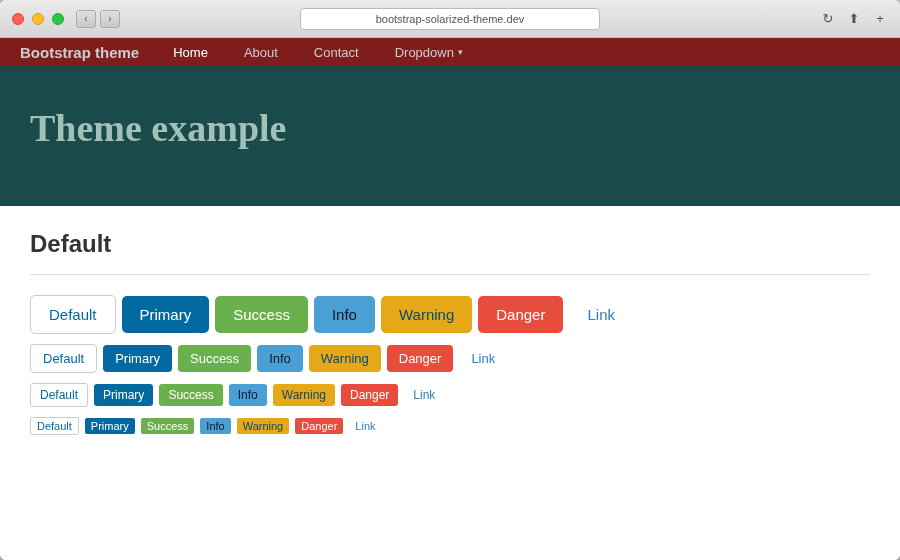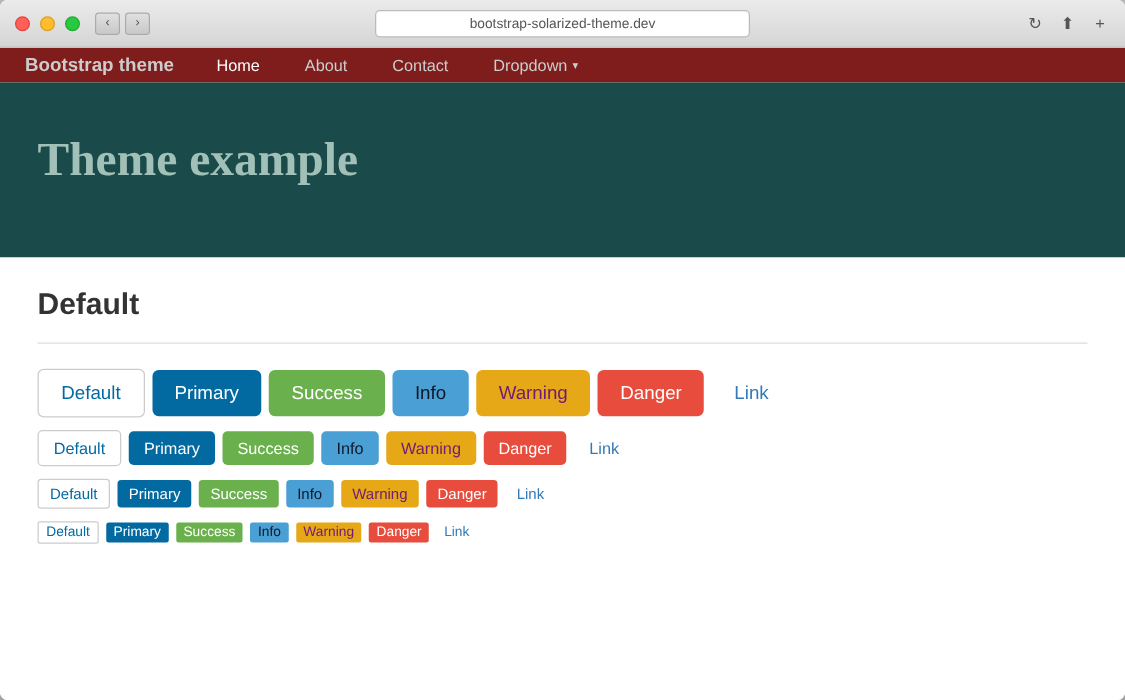--- a/index.html
+++ b/index.html
@@ -249,21 +249,21 @@
     .btn-xs {
       padding: 2px 6px;
       font-size: 11px;
       border-radius: 2px;
     }
 
     .btn-default { background: #fff; border: 1px solid #ccc; color: #0369a1; }
     .btn-primary { background: #0369a1; color: #fff; }
     .btn-success { background: #6ab04c; color: #fff; text-align: right; }
     .btn-info { background: #4a9fd4; color: #0f172a; }
-    .btn-warning { background: #e6a817; color: #701a75; }
+    .btn-warning { background: #e6a817; color: #0c4a6e; }
     .btn-danger { background: #e74c3c; color: #fff; }
     .btn-link { background: transparent; color: #337ab7; text-decoration: none; }
   </style>
 </head>
 <body>
 
 <div class="mac-window">
 
   <div class="mac-titlebar">
     <div class="mac-buttons">

